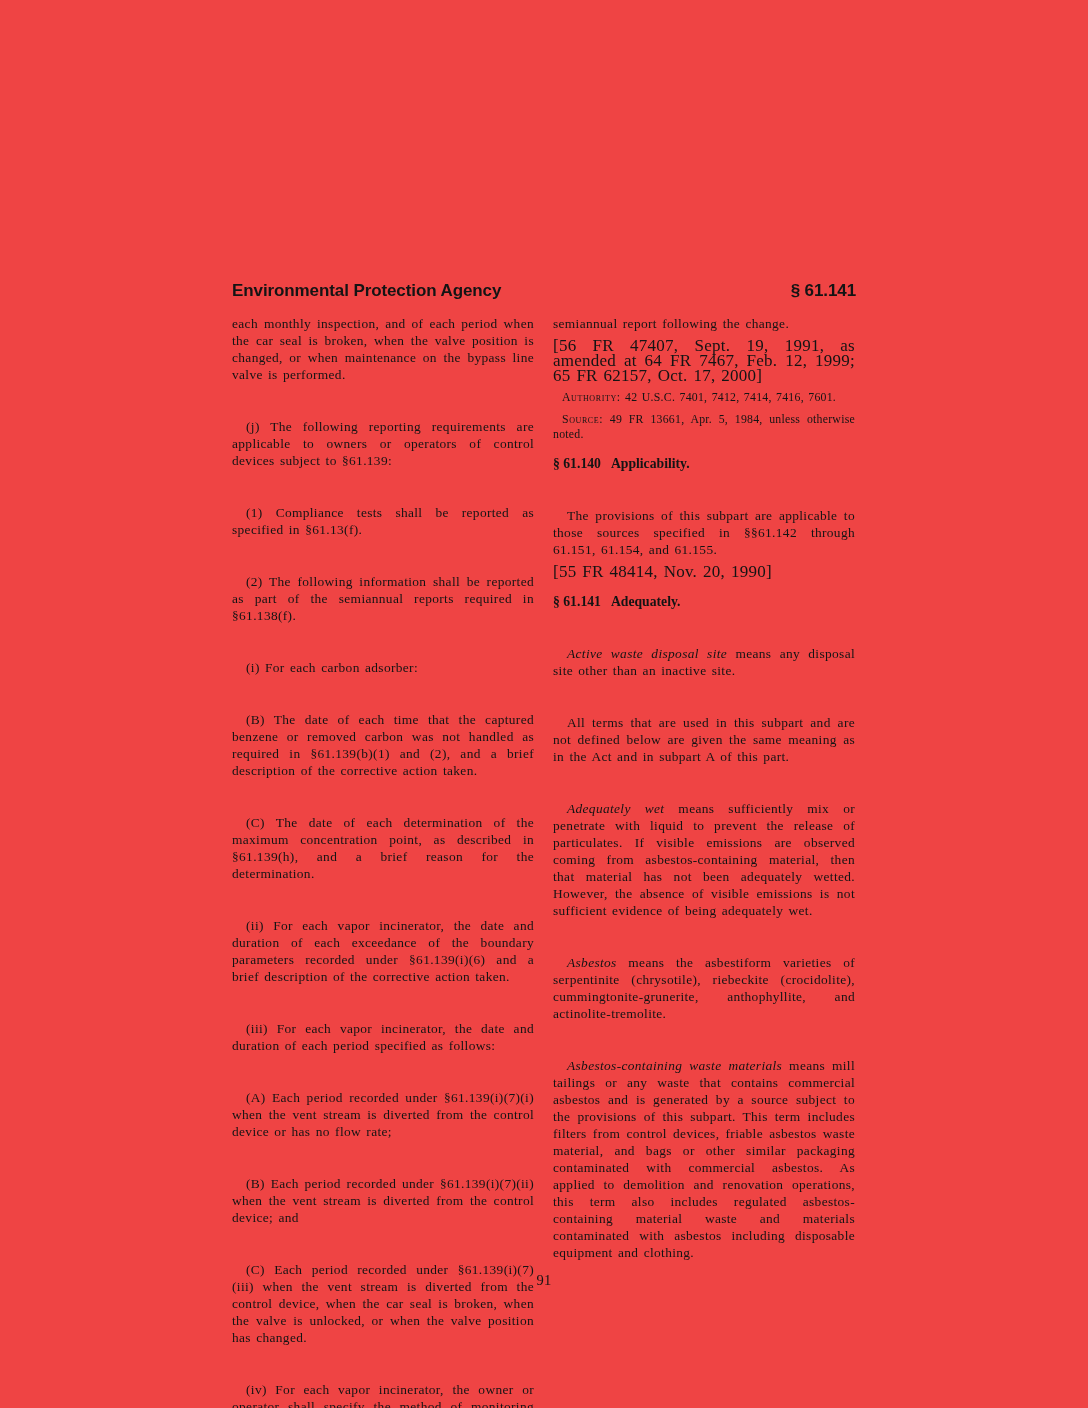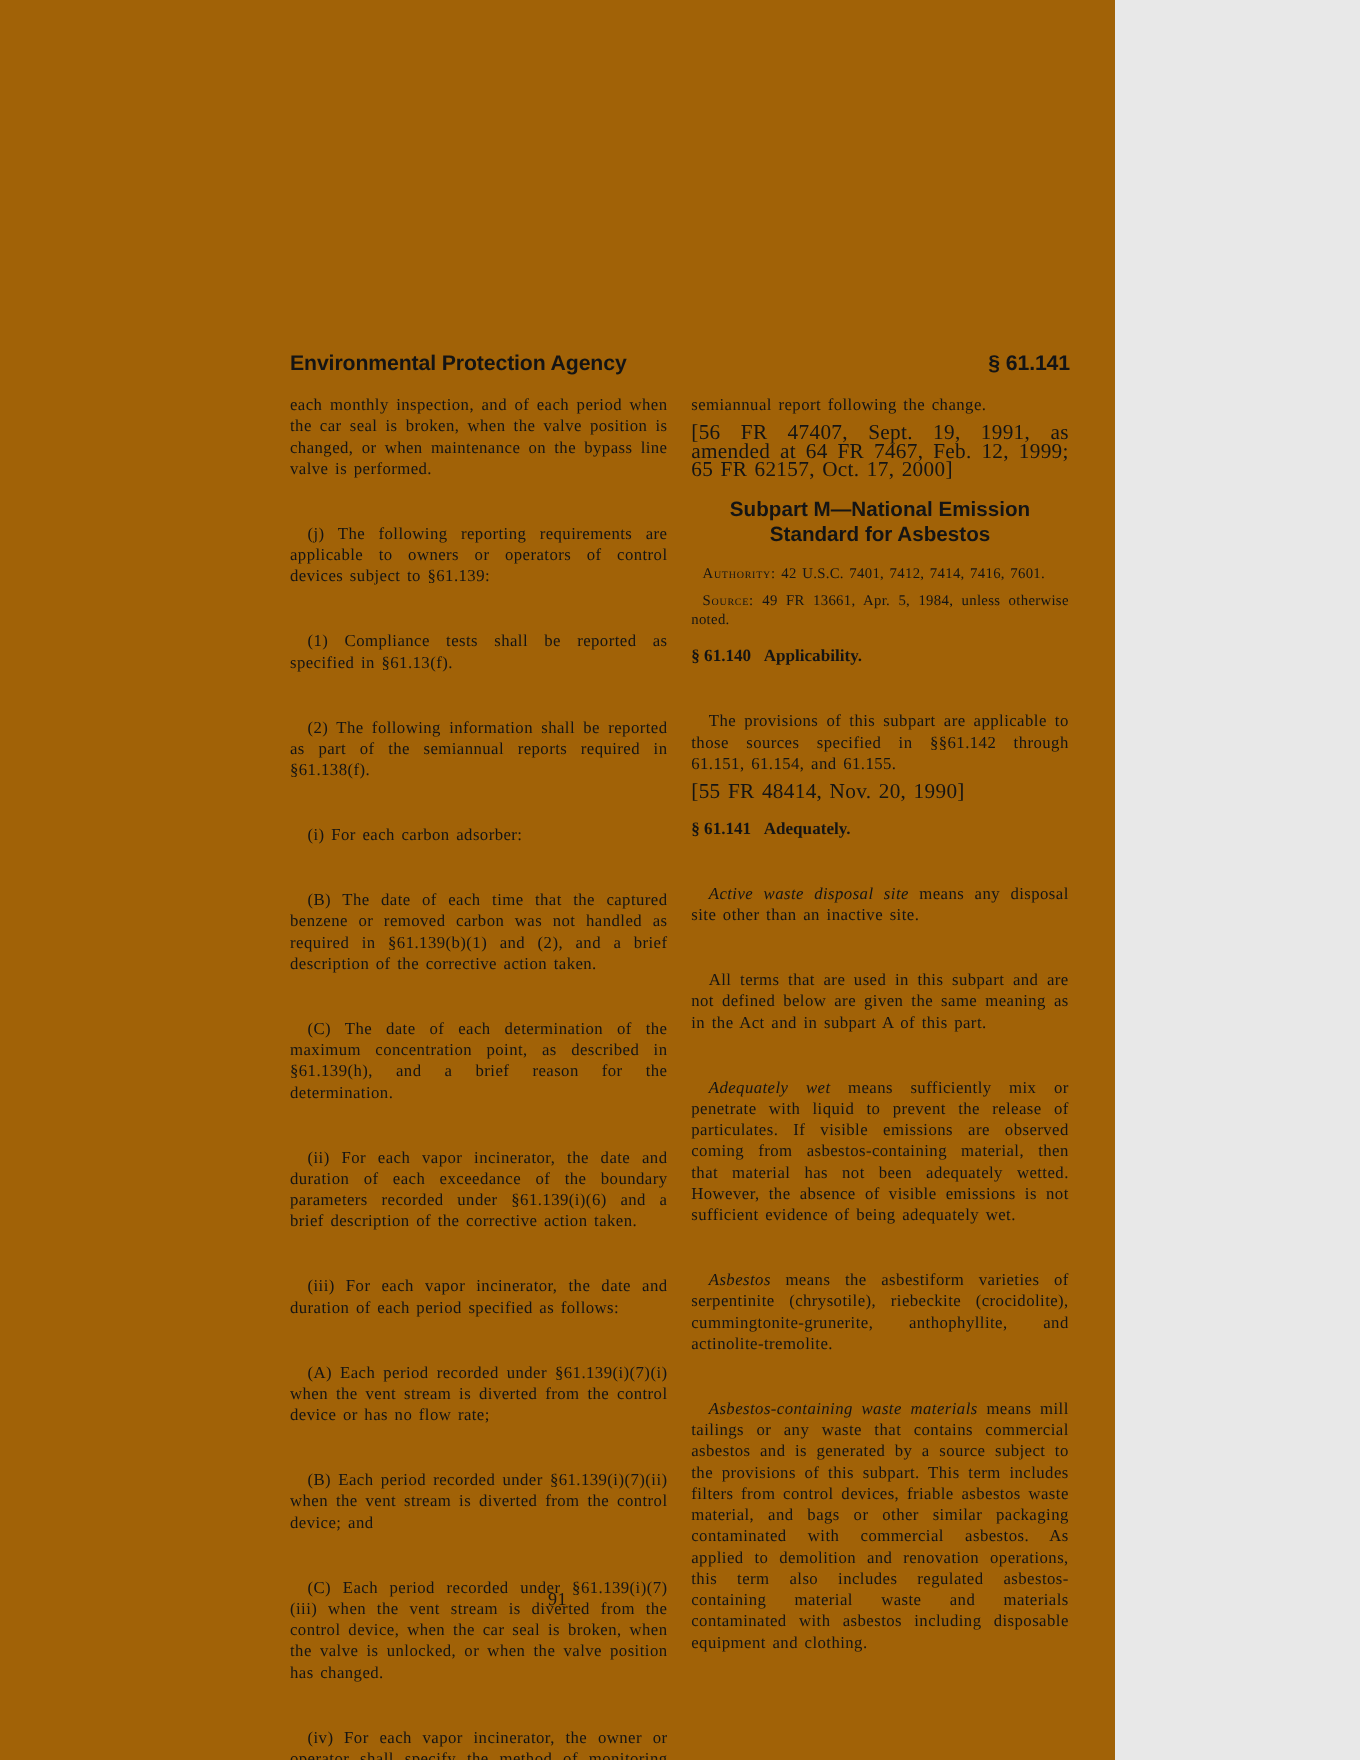--- a/index.html
+++ b/index.html
@@ -1,20 +1,20 @@
 <!DOCTYPE html>
 <html><head>
 <meta charset="utf-8">
 <style>
   html, body { margin: 0; padding: 0; background: #e8e8e8; }
   .page {
     position: relative;
-    width: 892px;
+    width: 1088px;
     height: 1408px;
-    background: #a16207;
+    background: #ef4444;
     color: #141414;
     overflow: hidden;
     font-family: "Liberation Serif", serif;
   }
   .content {
     position: absolute;
     left: 232px;
     top: 281px;
     width: 624px;
   }
@@ -109,21 +109,20 @@
           <p class="body ind">(ii) For each vapor incinerator, the date and duration of each exceedance of the boundary parameters recorded under §61.139(i)(6) and a brief description of the corrective action taken.</p>
           <p class="body ind">(iii) For each vapor incinerator, the date and duration of each period specified as follows:</p>
           <p class="body ind">(A) Each period recorded under §61.139(i)(7)(i) when the vent stream is diverted from the control device or has no flow rate;</p>
           <p class="body ind">(B) Each period recorded under §61.139(i)(7)(ii) when the vent stream is diverted from the control device; and</p>
           <p class="body ind">(C) Each period recorded under §61.139(i)(7)(iii) when the vent stream is diverted from the control device, when the car seal is broken, when the valve is unlocked, or when the valve position has changed.</p>
           <p class="body ind">(iv) For each vapor incinerator, the owner or operator shall specify the method of monitoring chosen under paragraph (f)(1) of this section in the first semiannual report. Any time the owner or operator changes that choice, he shall specify the change in the first</p>
         </div>
       <div class="col" id="col-right">
           <p class="body">semiannual report following the change.</p>
           <p class="citation">[56 FR 47407, Sept. 19, 1991, as amended at 64 FR 7467, Feb. 12, 1999; 65 FR 62157, Oct. 17, 2000]</p>
-          <h2 class="subpart">Subpart M—National Emission Standard for Asbestos</h2>
           <p class="note"><span class="sc">Authority:</span> 42 U.S.C. 7401, 7412, 7414, 7416, 7601.</p>
           <p class="note"><span class="sc">Source:</span> 49 FR 13661, Apr. 5, 1984, unless otherwise noted.</p>
           <h3 class="section-heading"><span class="sec-num">§ 61.140</span><span class="sec-title">Applicability.</span></h3>
           <p class="body ind">The provisions of this subpart are applicable to those sources specified in §§61.142 through 61.151, 61.154, and 61.155.</p>
           <p class="citation">[55 FR 48414, Nov. 20, 1990]</p>
           <h3 class="section-heading"><span class="sec-num">§ 61.141</span><span class="sec-title">Adequately.</span></h3>
           <p class="body ind"><i>Active waste disposal site</i> means any disposal site other than an inactive site.</p>
           <p class="body ind">All terms that are used in this subpart and are not defined below are given the same meaning as in the Act and in subpart A of this part.</p>
           <p class="body ind"><i>Adequately wet</i> means sufficiently mix or penetrate with liquid to prevent the release of particulates. If visible emissions are observed coming from asbestos-containing material, then that material has not been adequately wetted. However, the absence of visible emissions is not sufficient evidence of being adequately wet.</p>
           <p class="body ind"><i>Asbestos</i> means the asbestiform varieties of serpentinite (chrysotile), riebeckite (crocidolite), cummingtonite-grunerite, anthophyllite, and actinolite-tremolite.</p>

